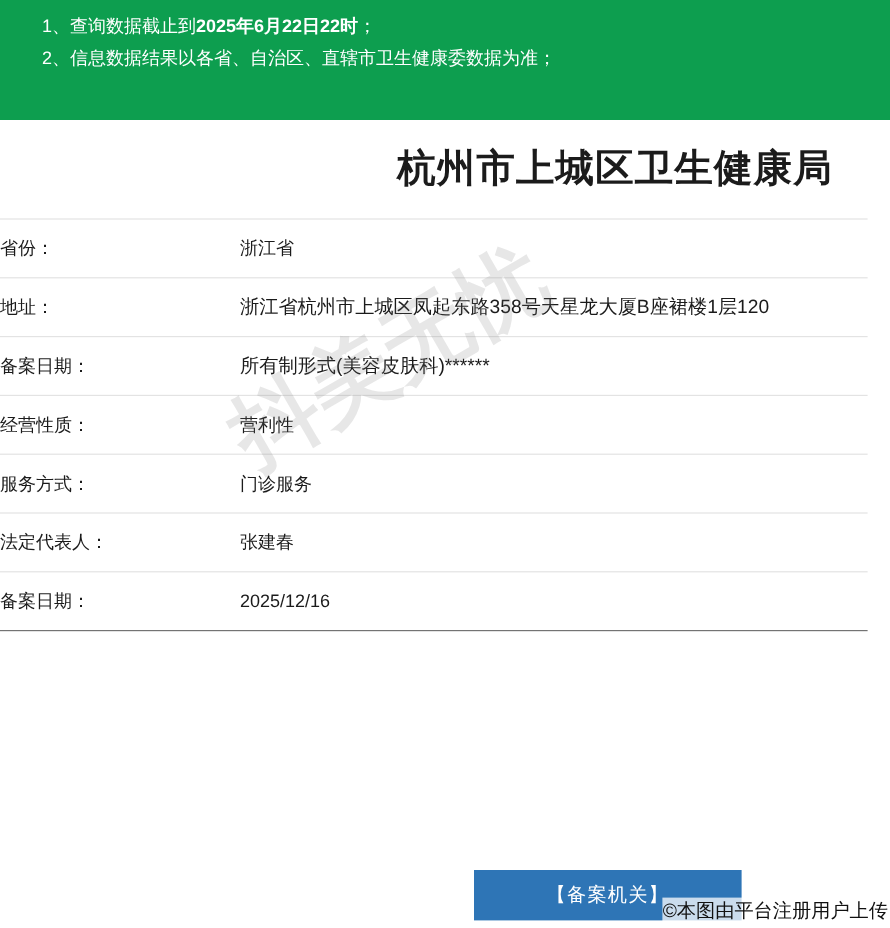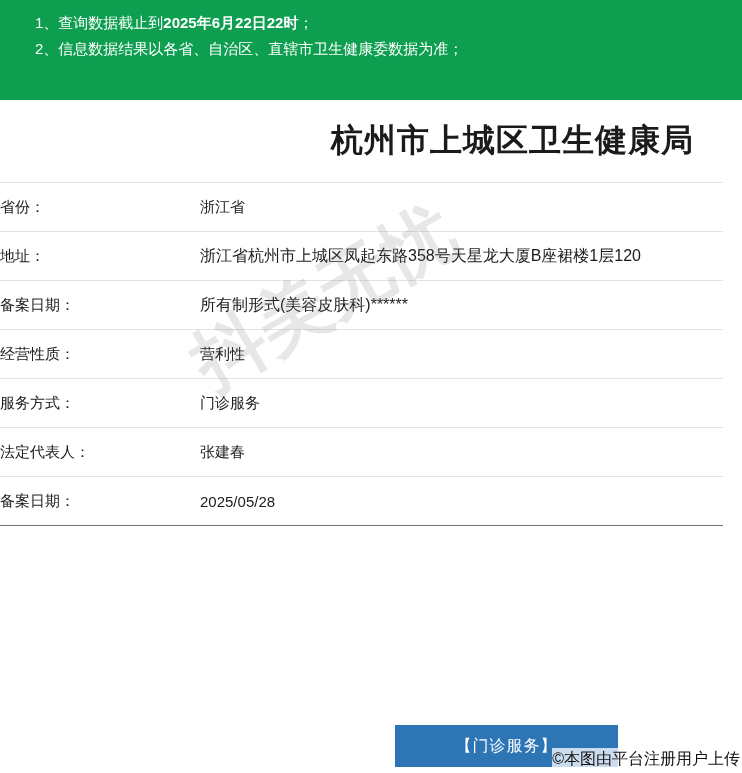--- a/index.html
+++ b/index.html
@@ -168,24 +168,24 @@
     <tr>
       <td class="lbl">服务方式：</td>
       <td class="val">门诊服务</td>
     </tr>
     <tr>
       <td class="lbl">法定代表人：</td>
       <td class="val">张建春</td>
     </tr>
     <tr>
       <td class="lbl">备案日期：</td>
-      <td class="val">2025/05/28</td>
+      <td class="val">2025/12/16</td>
     </tr>
   </tbody>
 </table>
 
 <div class="watermark">抖美无忧</div>
 
 <div class="footer">
-  <button class="close-btn">【门诊服务】</button>
+  <button class="close-btn">【备案机关】</button>
 </div>
 
 <div class="corner-mark">©本图由平台注册用户上传</div>
 
 </body></html>

